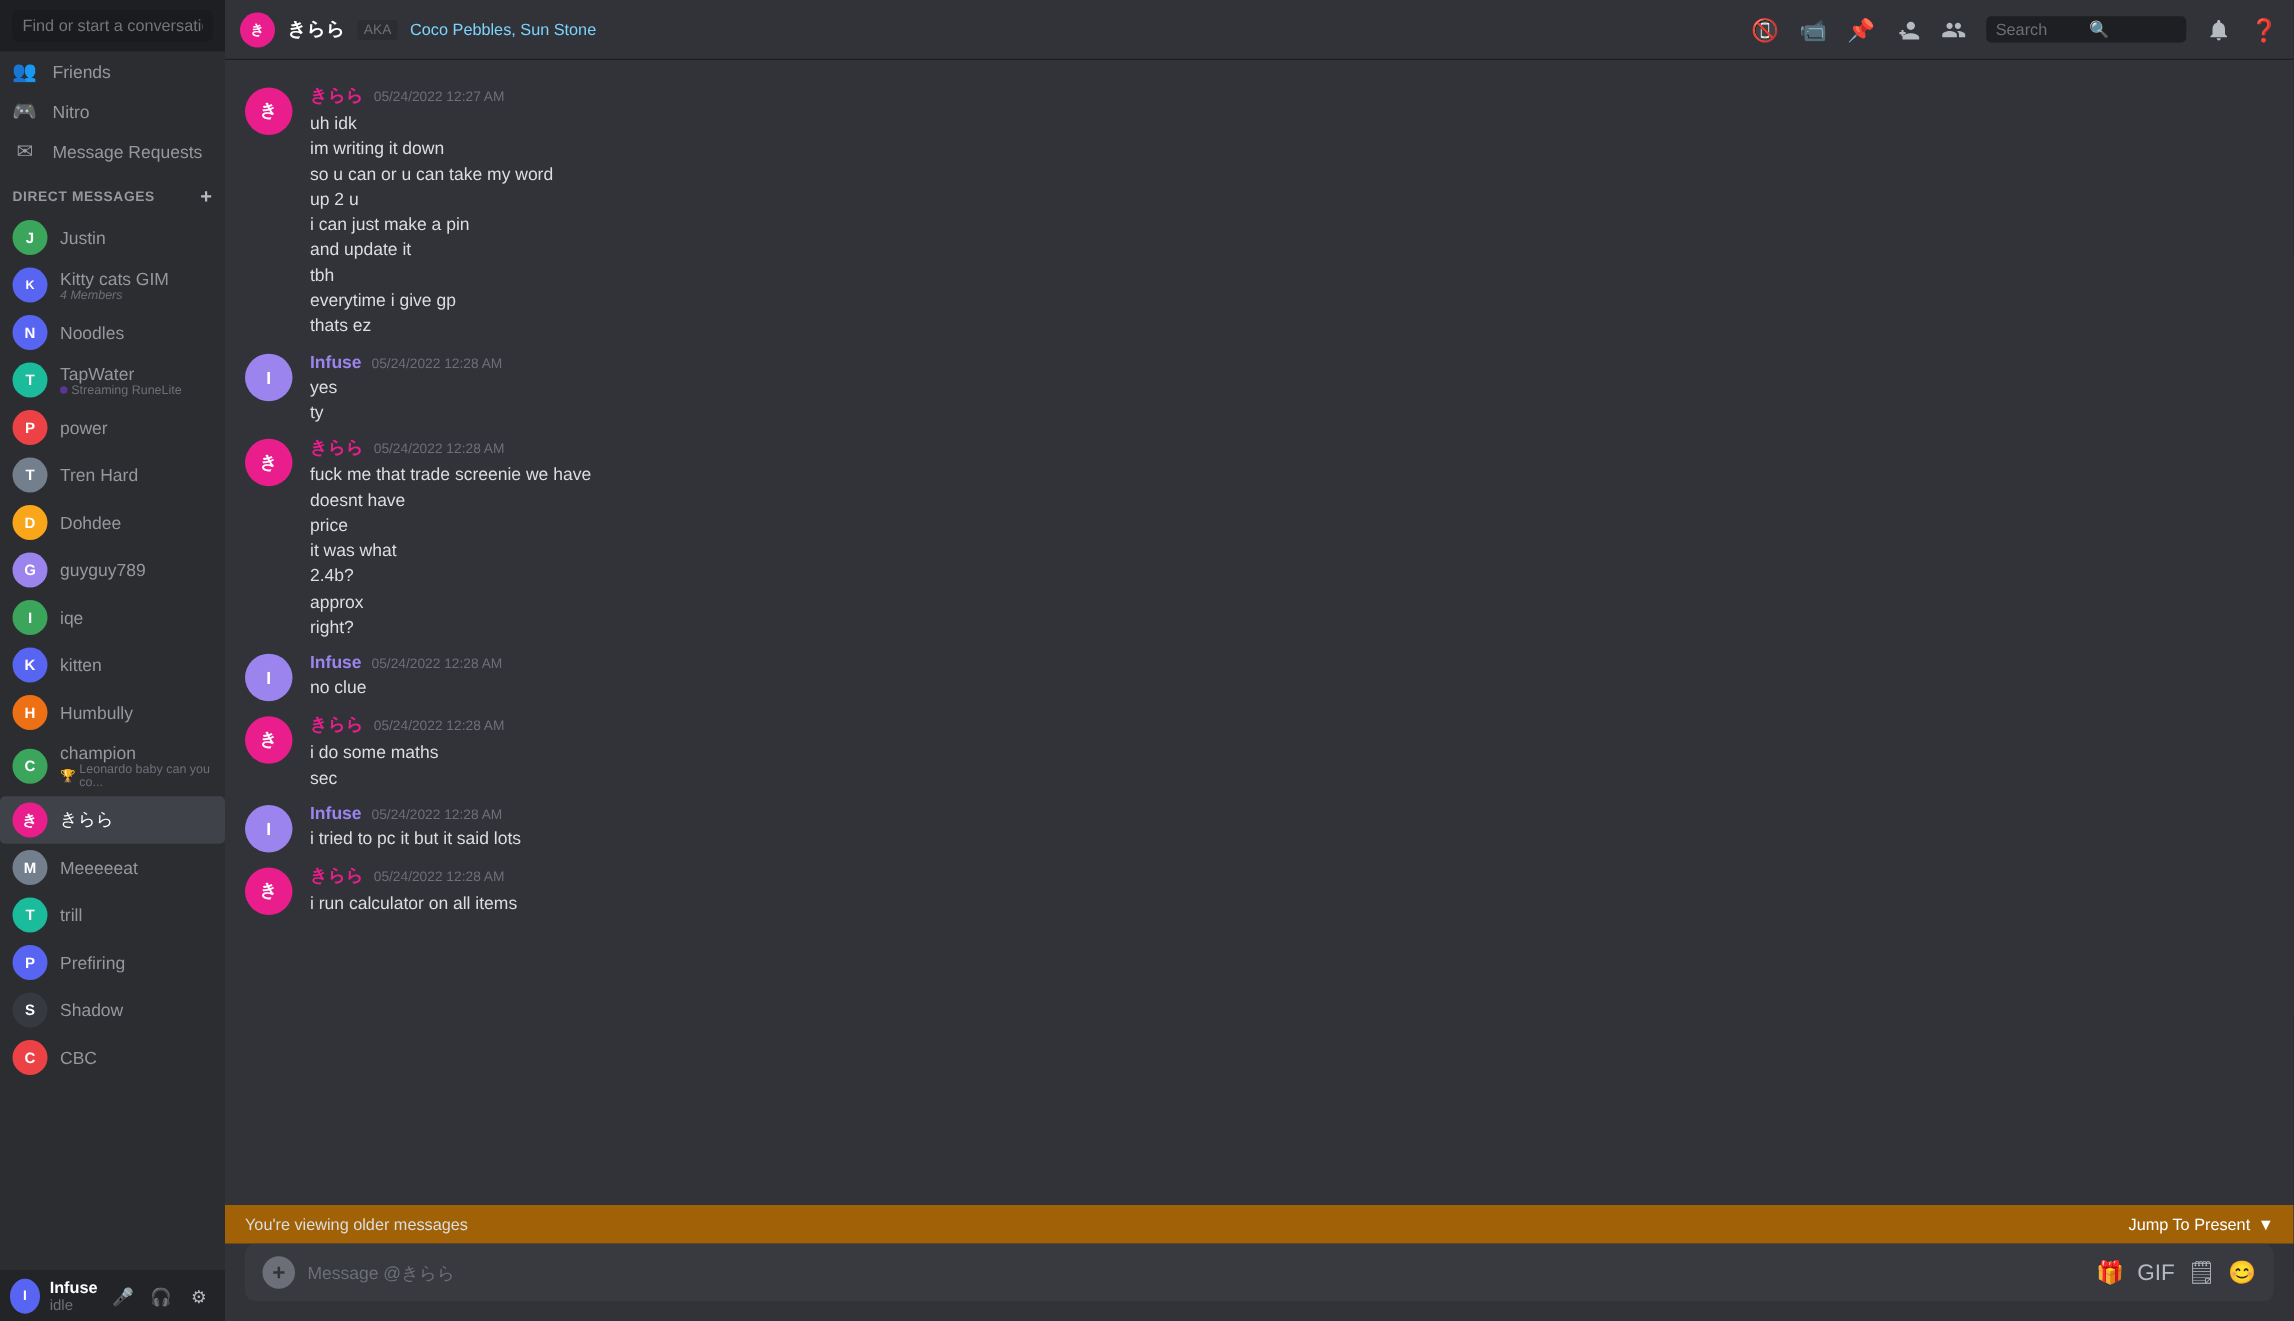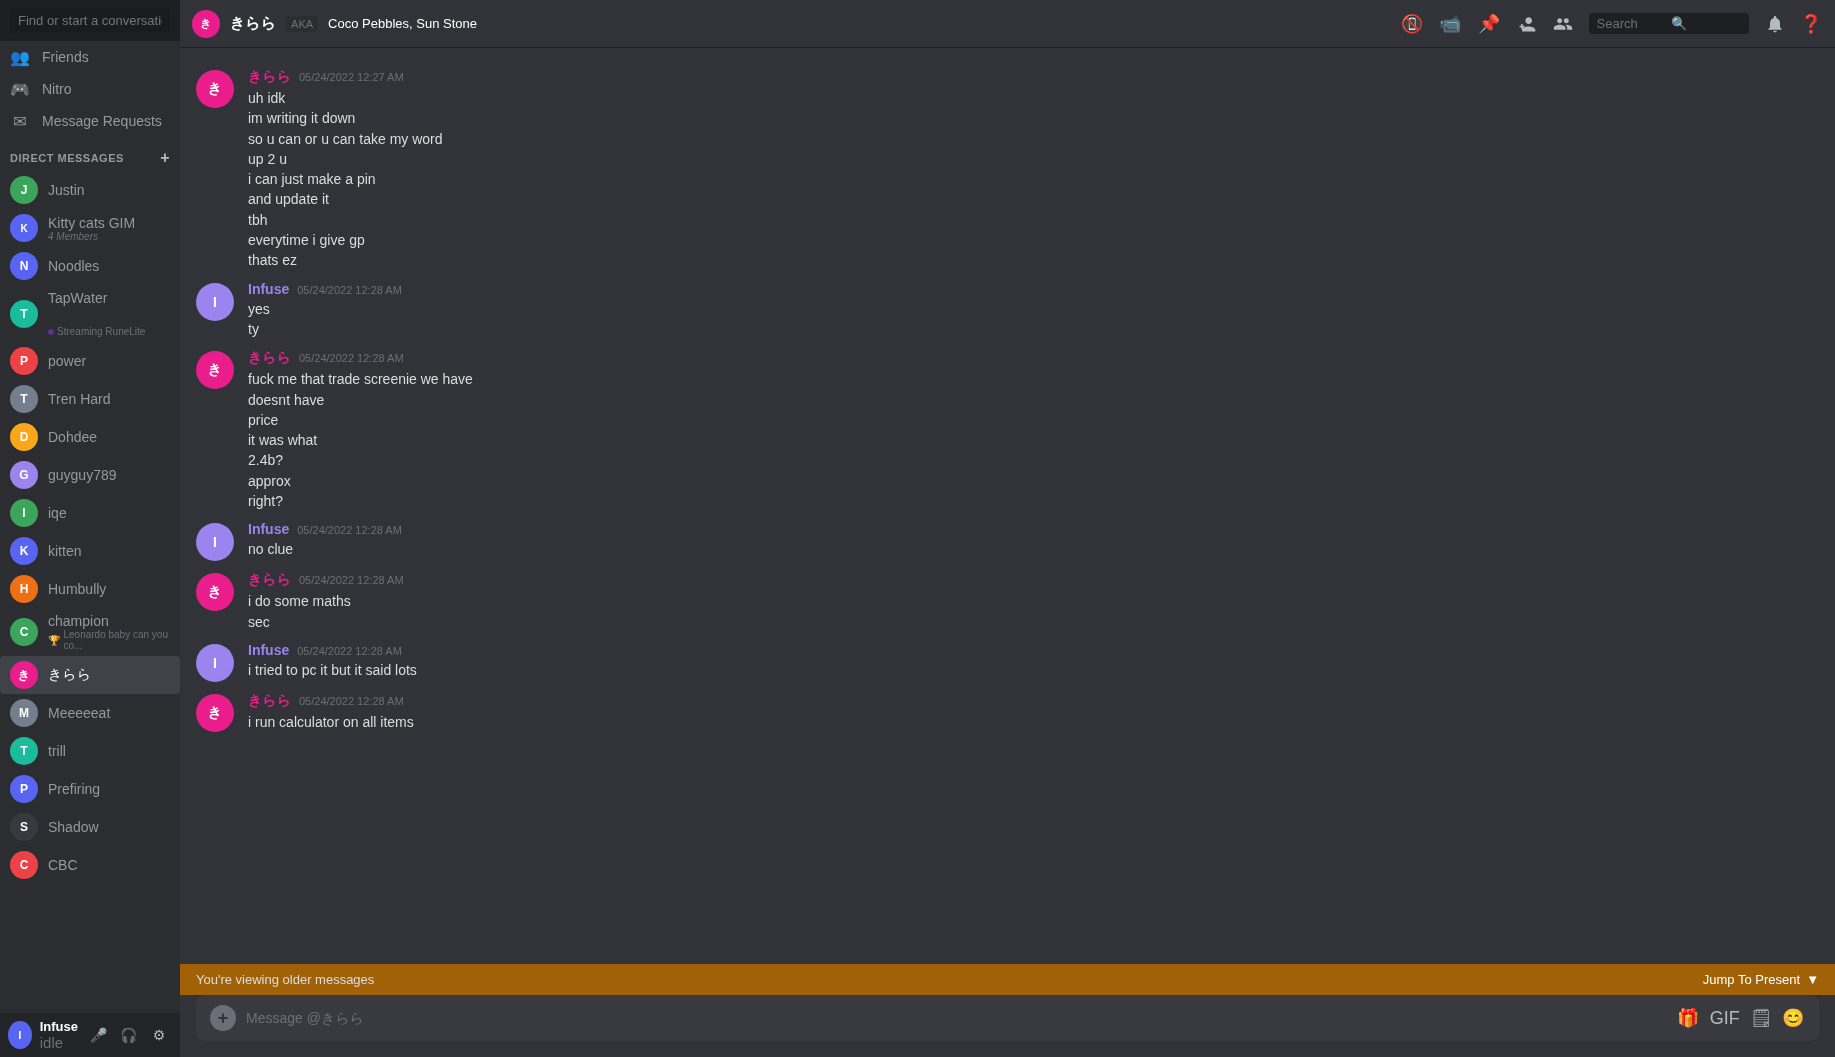--- a/index.html
+++ b/index.html
@@ -170,21 +170,21 @@
       flex: 1;
     }
 
     .user-panel-name {
       font-size: 13px;
       font-weight: 600;
       color: #fff;
     }
 
     .user-panel-status {
-      font-size: 15px;
+      font-size: 12px;
       color: #6d6f78;
     }
 
     .user-panel-actions {
       display: flex;
       gap: 4px;
     }
 
     .panel-icon-btn {
       width: 26px;
@@ -242,21 +242,21 @@
     .channel-aka {
       font-size: 11px;
       color: #6d6f78;
       background: #2b2d31;
       padding: 2px 5px;
       border-radius: 3px;
     }
 
     .channel-aka-names {
       font-size: 13px;
-      color: #ffffff;
+      color: #7dd3fc;
     }
 
     .header-spacer { flex: 1; }
 
     .header-icons {
       display: flex;
       align-items: center;
       gap: 16px;
     }
 
@@ -443,21 +443,20 @@
     .av-dark { background: #36393f; }
     .av-pink { background: #e91e8c; }
     .av-gray { background: #747f8d; }
 
     .streaming-badge {
       font-size: 10px;
       color: #6d6f78;
       display: flex;
       align-items: center;
       gap: 3px;
-      margin-top: 20px;
     }
     .stream-dot {
       width: 6px;
       height: 6px;
       background: #593695;
       border-radius: 50%;
       display: inline-block;
     }
   </style>
 </head>

